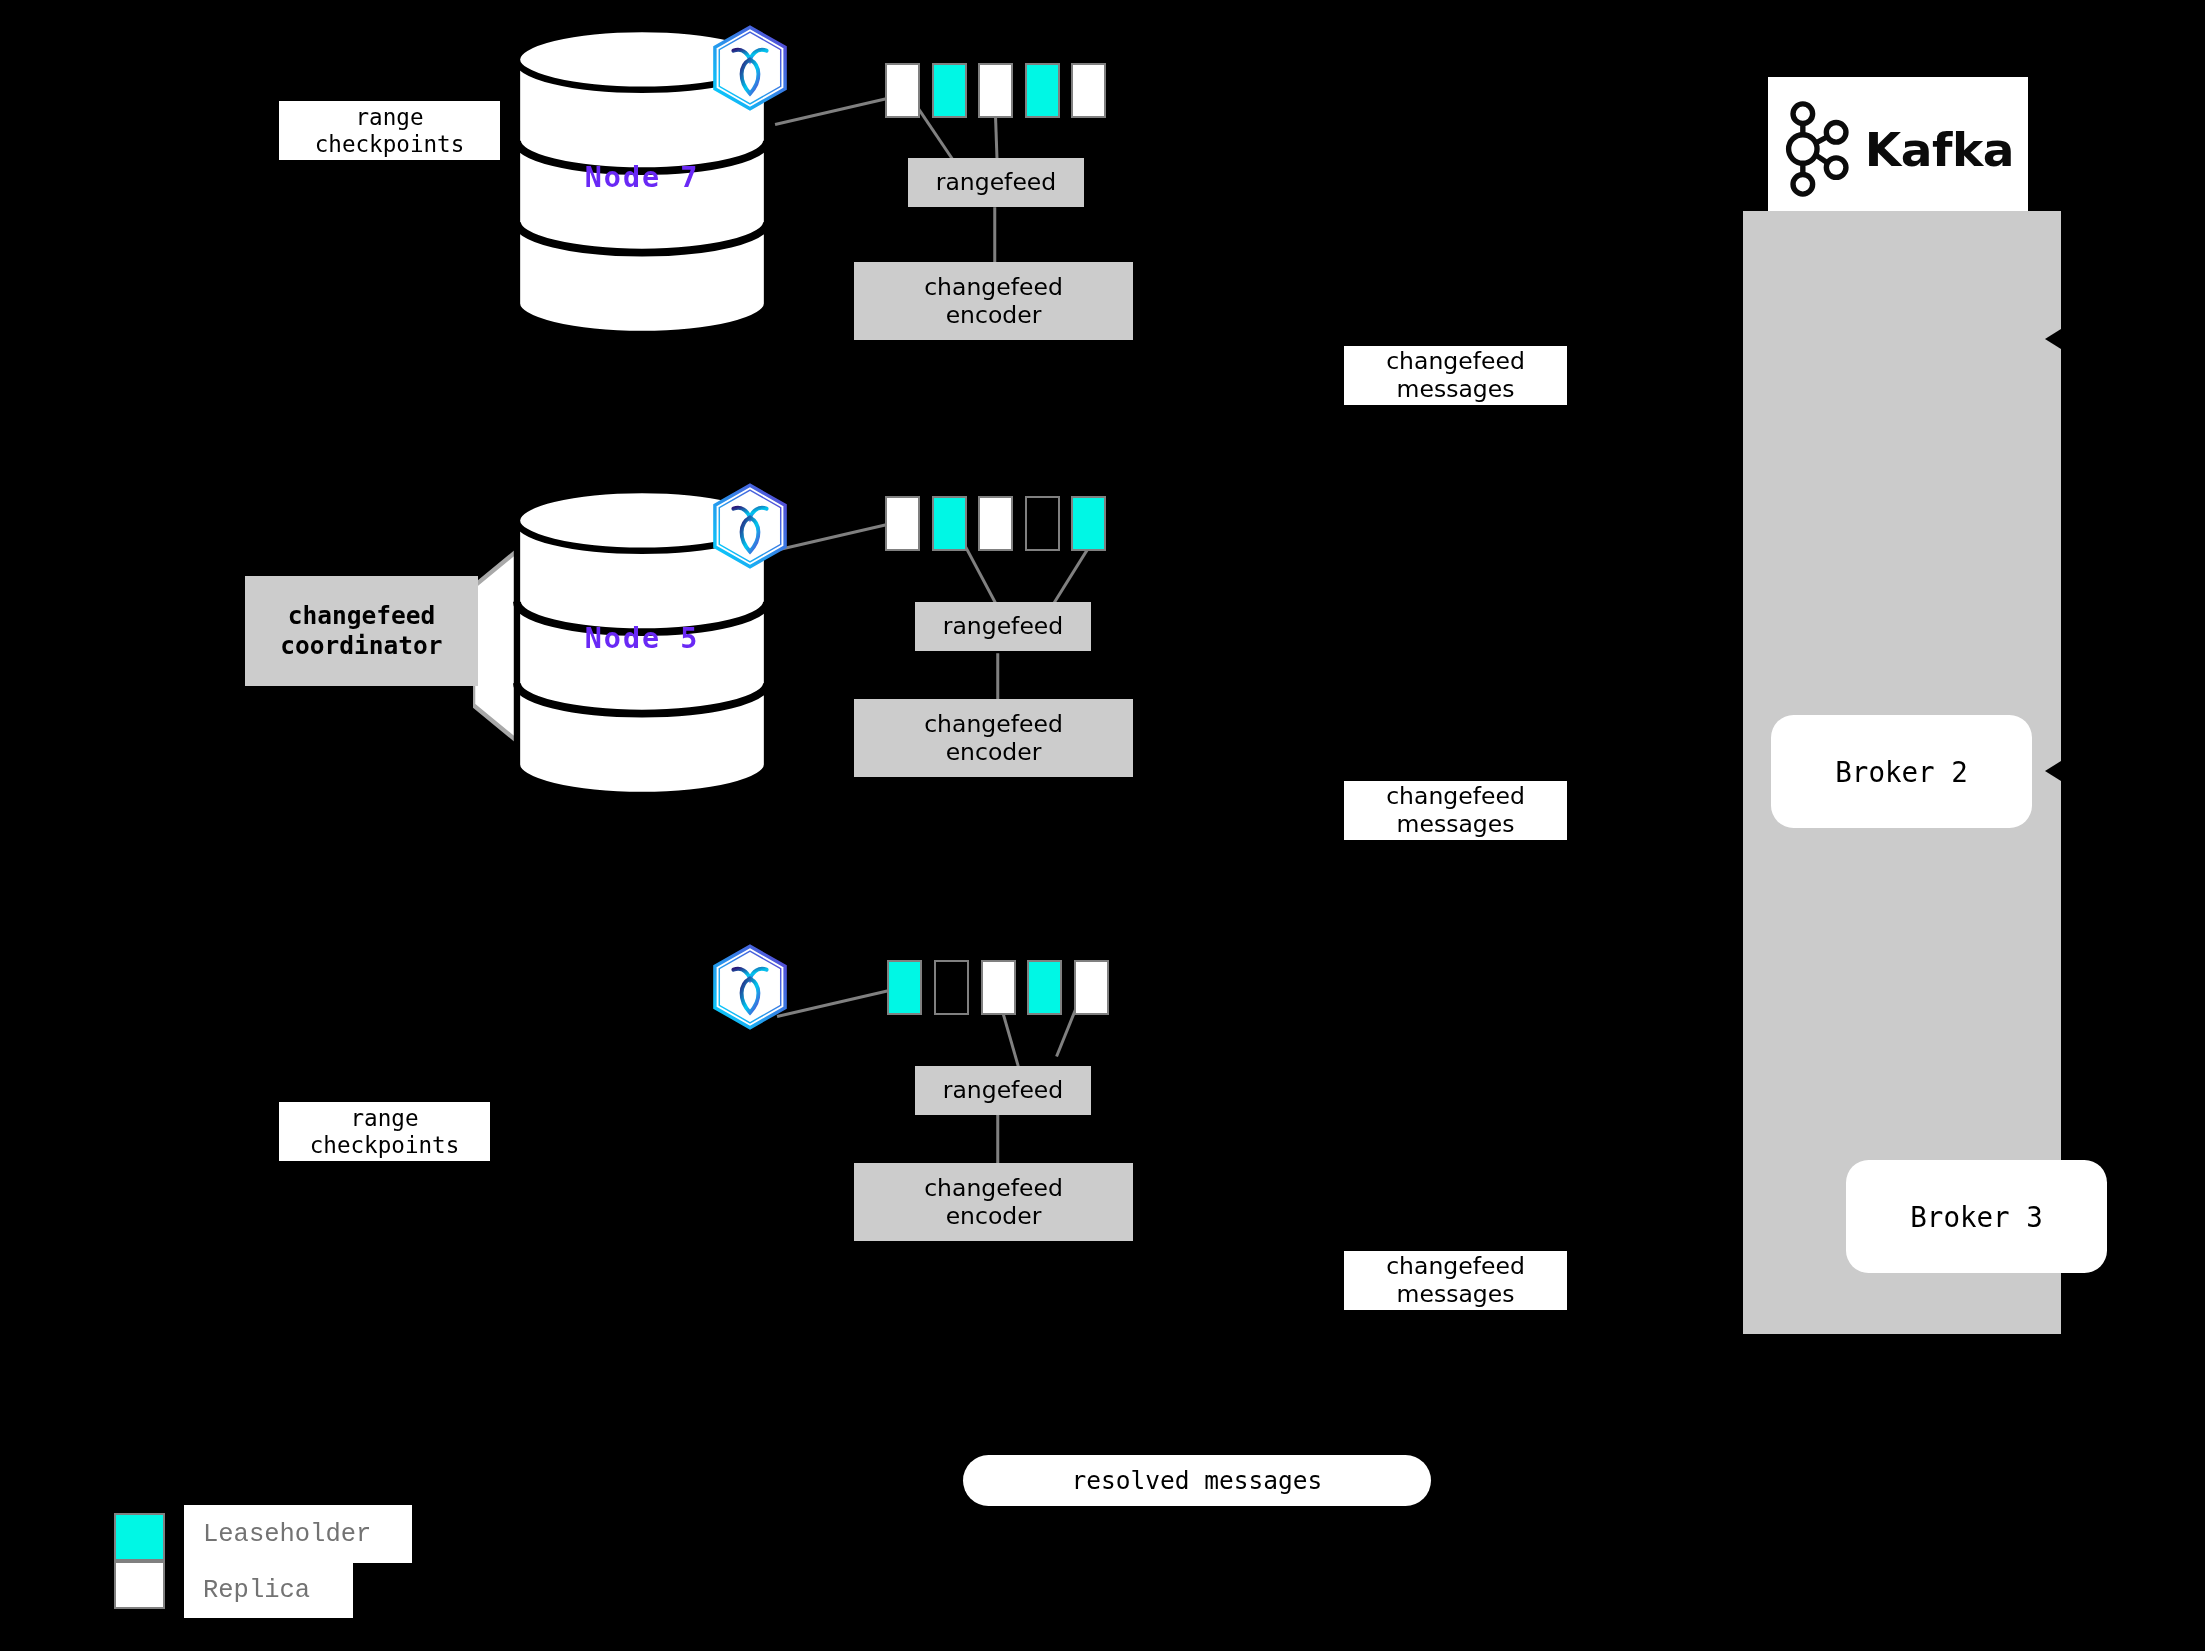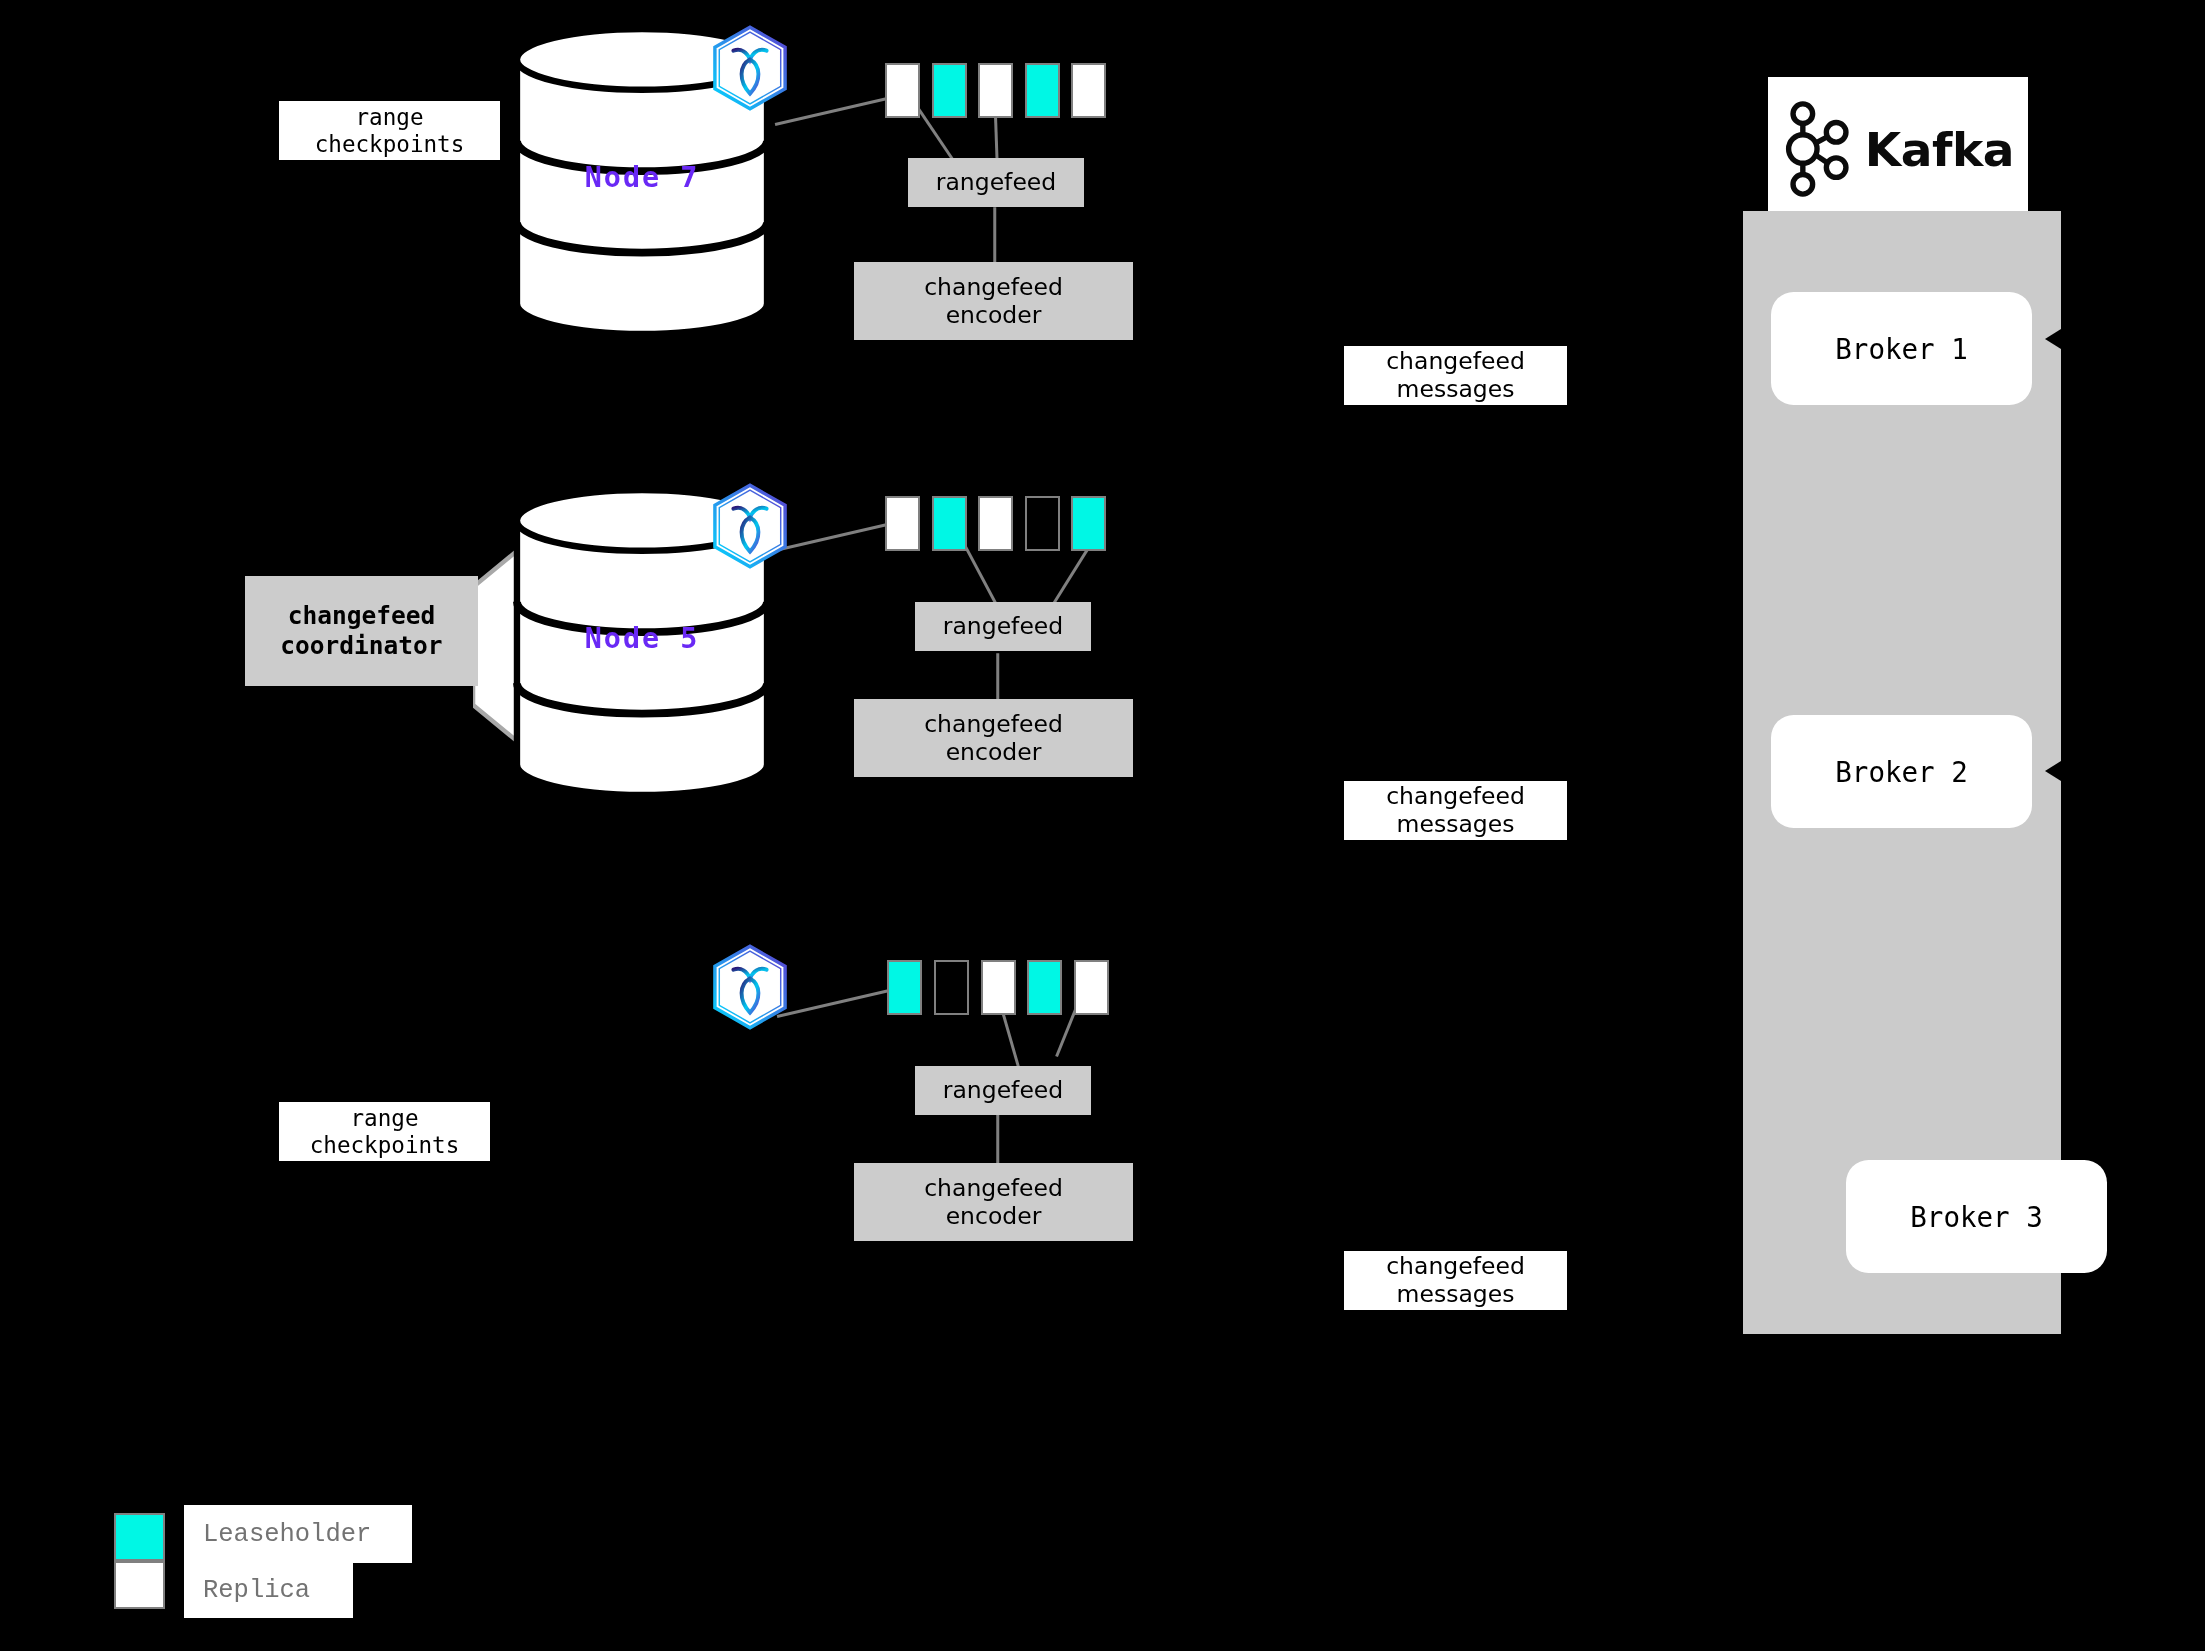--- a/index.html
+++ b/index.html
@@ -285,20 +285,21 @@
   <div class="box-gray" style="left:854px;top:1163px;width:279px;height:78px;font-size:23.5px;">changefeed
 encoder</div>
 
   <div class="lbl-white sans" style="left:1344px;top:346px;width:223px;height:59px;font-size:23.5px;">changefeed
 messages</div>
   <div class="lbl-white sans" style="left:1344px;top:781px;width:223px;height:59px;font-size:23.5px;">changefeed
 messages</div>
   <div class="lbl-white sans" style="left:1344px;top:1251px;width:223px;height:59px;font-size:23.5px;">changefeed
 messages</div>
 
+  <div class="pill" style="left:963px;top:1455px;width:468px;height:51px;font-size:24.5px;">resolved messages</div>
 
   <div class="kafka-card" style="left:1768px;top:42px;width:260px;height:145px;">
     <span>
       <svg width="74" height="98" viewBox="0 0 150 200">
         <g fill="none" stroke="#0b0b0b" stroke-width="11">
           <circle cx="42" cy="28" r="20"></circle>
           <circle cx="42" cy="172" r="20"></circle>
           <circle cx="42" cy="100" r="29"></circle>
           <circle cx="110" cy="66" r="20"></circle>
           <circle cx="110" cy="138" r="20"></circle>
@@ -311,21 +312,20 @@
     </span>
     <span class="kafka-word" style="font-size:47px;">Kafka</span>
   </div>
 
   <div class="kafka-panel" style="left:1743px;top:211px;width:318px;height:1123px;"></div>
 
   <div class="arrowhead" style="left:2045px;top:329px;"></div>
   <div class="arrowhead" style="left:2045px;top:761px;"></div>
   <div class="arrowhead" style="left:2045px;top:1232px;"></div>
 
-  <div class="broker" style="left:1771px;top:292px;width:261px;height:113px;font-size:27.5px;">Broker 1</div>
   <div class="broker" style="left:1771px;top:715px;width:261px;height:113px;font-size:27.5px;">Broker 2</div>
   <div class="broker" style="left:1846px;top:1160px;width:261px;height:113px;font-size:27.5px;">Broker 3</div>
 
   <div class="legend-swatch" style="left:114px;top:1513px;width:51px;height:48px;background:#00f7e5;"></div>
   <div class="legend-text" style="left:184px;top:1505px;width:228px;height:58px;font-size:25.5px;">Leaseholder</div>
 
   <div class="legend-swatch" style="left:114px;top:1561px;width:51px;height:48px;background:#ffffff;"></div>
   <div class="legend-text" style="left:184px;top:1563px;width:169px;height:55px;font-size:25.5px;">Replica</div>
 
 </div>

